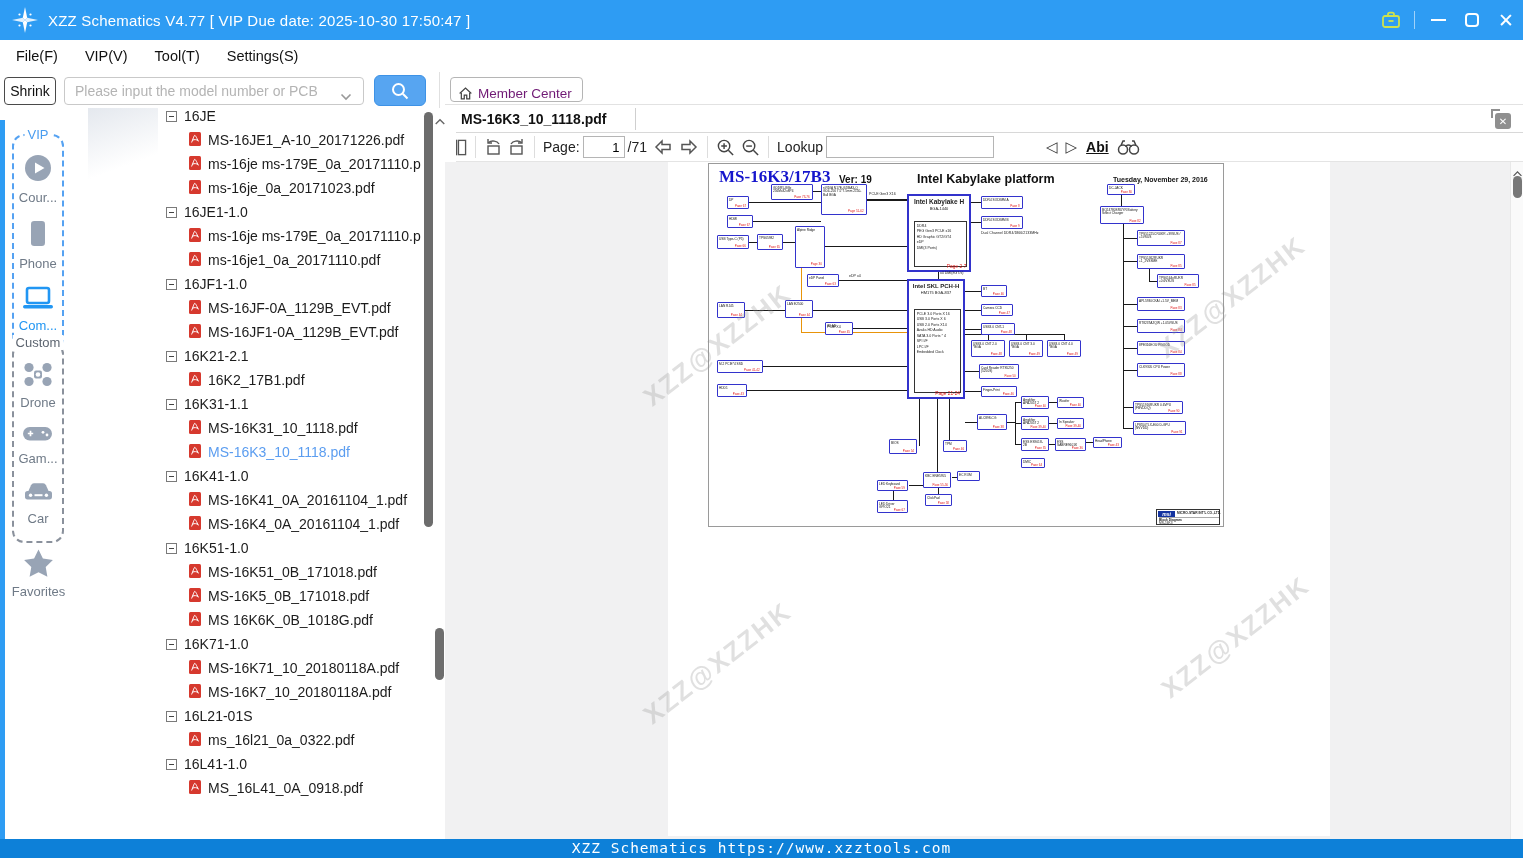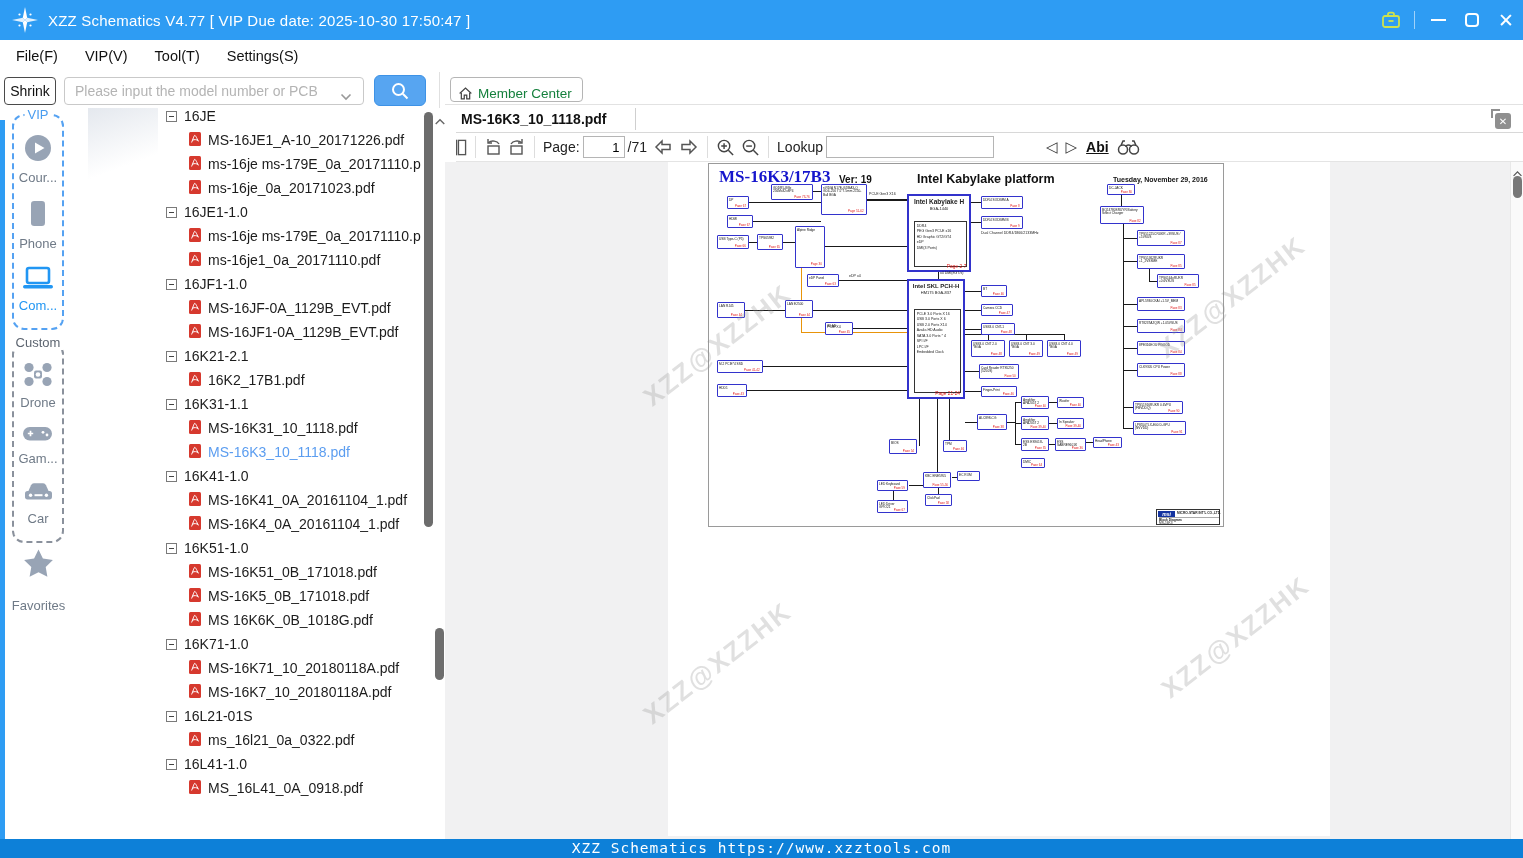--- a/index.html
+++ b/index.html
@@ -24,21 +24,21 @@
 
   
   .shrink-btn { position:absolute; left:4px; top:77px; width:52px; height:28px; background:#fff; border:1px solid #4a4a4a; border-radius:4px; font-size:14px; color:#111; display:flex; align-items:center; justify-content:center; }
   .search-input { position:absolute; left:64px; top:77px; width:300px; height:28px; border:1px solid #c9c9c9; border-radius:4px; font-size:14px; padding:0 26px 0 10px; color:#333; font-family:"Liberation Sans",sans-serif; }
   .search-input::placeholder { color:#b4b4b4; }
   .input-chevron { position:absolute; left:340px; top:87px; }
   .search-btn { position:absolute; left:374px; top:75px; width:52px; height:31px; background:#57a5f1; border:1px solid #3d92e6; border-radius:6px; display:flex; align-items:center; justify-content:center; }
   .v-divider { position:absolute; left:439px; top:72px; width:1px; height:767px; background:#e0e0e0; }
 
   
-  .member-btn { position:absolute; left:450px; top:77px; height:25px; padding:8px 10px 0 7px; border:1px solid #b5b5b5; border-radius:4px; background:#fff; display:flex; align-items:center; gap:5px; font-size:13.5px; color:#15803d; }
+  .member-btn { position:absolute; left:450px; top:77px; height:25px; padding:8px 10px 0 7px; border:1px solid #b5b5b5; border-radius:4px; background:#fff; display:flex; align-items:center; gap:5px; font-size:13.5px; color:#701a75; }
   .member-row-border { position:absolute; left:445px; top:104px; width:1078px; height:1px; background:#e2e2e2; }
   .tabbar { position:absolute; left:445px; top:105px; width:1078px; height:28px; background:#fff; border-bottom:1px solid #d8d8d8; }
   .tab-title { position:absolute; left:16px; top:6px; font-size:14px; font-weight:bold; color:#111; }
   .tab-sep { position:absolute; left:190px; top:3px; width:1px; height:22px; background:#cfcfcf; }
   .closeall { position:absolute; right:12px; top:4px; width:20px; height:20px; }
   .closeall .box { position:absolute; right:0; bottom:0; width:16px; height:16px; background:#8f8f8f; border-radius:3px; color:#fff; font-size:10px; display:flex; align-items:center; justify-content:center; }
   .closeall .l1 { position:absolute; left:0; top:0; width:9px; height:2px; background:#8f8f8f; }
   .closeall .l2 { position:absolute; left:0; top:0; width:2px; height:9px; background:#8f8f8f; }
   .toolbar { position:absolute; left:445px; top:133px; width:1078px; height:29px; background:#fff; border-bottom:1px solid #e4e4e4; display:flex; align-items:center; }
   .ti { display:flex; align-items:center; justify-content:center; margin:0 3px; }
@@ -46,30 +46,30 @@
   .tlabel { font-size:14px; color:#222; margin:0 3px; }
   .page-input { width:42px; height:22px; border:1px solid #b5b5b5; font-size:13px; text-align:right; padding-right:4px; font-family:"Liberation Sans",sans-serif; }
   .lookup-input { width:168px; height:22px; border:1px solid #b5b5b5; font-size:13px; padding:0 4px; font-family:"Liberation Sans",sans-serif; }
   .tri { font-size:15px; color:#333; margin:0 4px; }
   .abi { font-size:14px; color:#111; text-decoration:underline; margin:0 5px; font-weight:bold; }
 
   
   .blue-strip { position:absolute; left:0; top:120px; width:5px; height:719px; background:#2e9cf3; }
   .sidebar { position:absolute; left:5px; top:110px; width:67px; height:729px; background:#fff; }
   .side-group { position:absolute; left:7px; width:52px; border-radius:12px; padding:10px 0 8px; display:flex; flex-direction:column; align-items:center; }
-  .side-group.vip { top:4px; border:2px dashed #55a2f2;justify-content:space-between; }
+  .side-group.vip { top:24px; border:2px dashed #55a2f2;justify-content:space-between; }
   .side-group.custom { top:232px; border:2px dashed #8a919c;align-items:center; }
   .side-group-label { position:absolute; top:-9px; left:50%; transform:translateX(-50%); background:#fff; padding:0 3px; font-size:13px; }
   .vip .side-group-label { color:#4a9df0; }
   .custom .side-group-label { color:#5d6570; }
   .side-item { display:flex; flex-direction:column; align-items:center; margin:7px 0; }
   .side-item .lbl { font-size:13px; color:#6f7a87; margin-top:3px; white-space:nowrap; }
   .side-item.active .lbl { color:#2196f3; }
   .favorites { position:absolute; left:0; top:438px; width:67px; display:flex; flex-direction:column; align-items:center; }
-  .favorites .lbl { font-size:13px; color:#6f7a87; margin-top:17px; }
+  .favorites .lbl { font-size:13px; color:#6f7a87; margin-top:3px; }
 
   
   .treepanel { position:absolute; left:88px; top:108px; width:368px; height:731px; background:#fff; overflow:hidden; }
   .tree-grad { position:absolute; left:0; top:0; width:70px; height:85px; background:linear-gradient(160deg,#e4e8ee 0%,#ffffff 65%); }
   .tree { position:absolute; left:78px; top:-4px; width:256px; }
   .trow { height:24px; display:flex; align-items:center; white-space:nowrap; overflow:hidden; font-size:14px; color:#1c1c1c; }
   .trow.tp { padding-left:22px; }
   .trow.sel .tl { color:#5b9df0; }
   .toggle { width:11px; height:11px; border:1px solid #7a7a7a; position:relative; flex:none; margin-right:7px; background:#fff; }
   .toggle::after { content:""; position:absolute; left:2px; right:2px; top:4px; height:1px; background:#444; }

